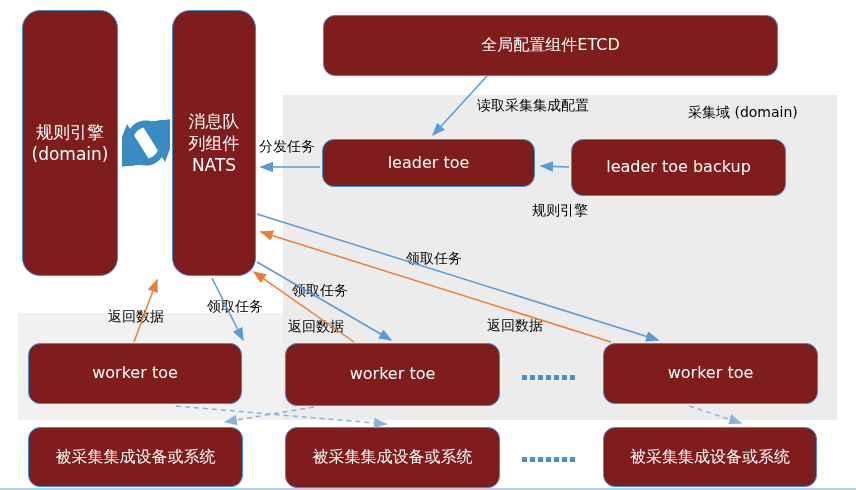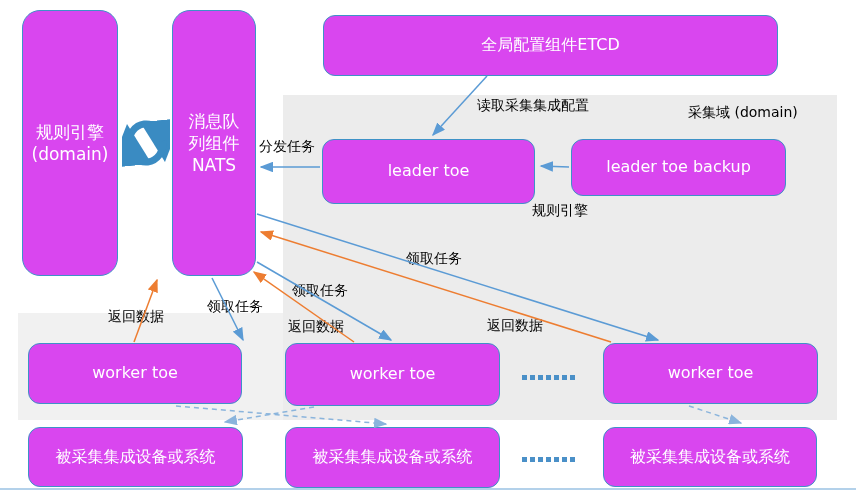--- a/index.html
+++ b/index.html
@@ -5,29 +5,29 @@
   html,body{margin:0;padding:0;background:#ffffff;}
   .canvas{
     position:relative;width:856px;height:490px;overflow:hidden;
     font-family:"DejaVu Sans","Liberation Sans",sans-serif;
     background:#ffffff;
   }
   .bg{position:absolute;z-index:1;}
   .domain-bg{left:283px;top:95px;width:554px;height:325px;background:#ececec;}
   .worker-bg{left:18px;top:313px;width:265px;height:107px;background:#f1f1f1;}
   .node{
-    position:absolute;z-index:3;background:#d946ef;border:1.5px solid #3e92c7;
+    position:absolute;z-index:3;background:#7f1d1d;border:1.5px solid #3e92c7;
     color:#ffffff;display:flex;flex-direction:column;align-items:center;justify-content:center;
     box-sizing:border-box;text-align:center;border-radius:12px;font-size:16px;line-height:1.3;
   }
   .tall{border-radius:18px;font-size:17px;}
   .n-parser{left:22px;top:10px;width:96px;height:266px;text-align:right;}
   .n-nats{left:172px;top:10px;width:84px;height:266px;}
   .n-etcd{left:323px;top:15px;width:455px;height:61px;}
-  .n-leader{left:322px;top:139px;width:213px;height:65px;}
+  .n-leader{left:322px;top:139px;width:213px;height:48px;}
   .n-backup{left:571px;top:139px;width:215px;height:57px;}
   .n-worker-l{left:28px;top:343px;width:214px;height:61px;}
   .n-worker-m{left:285px;top:343px;width:215px;height:63px;}
   .n-worker-r{left:603px;top:343px;width:215px;height:61px;}
   .n-device-l{left:28px;top:427px;width:215px;height:60px;}
   .n-device-m{left:285px;top:427px;width:215px;height:61px;}
   .n-device-r{left:603px;top:427px;width:214px;height:60px;}
   .lbl{position:absolute;z-index:4;color:#000000;font-size:14px;white-space:nowrap;}
   .l-read{left:477px;top:97px;}
   .l-domain{left:688px;top:104px;}

